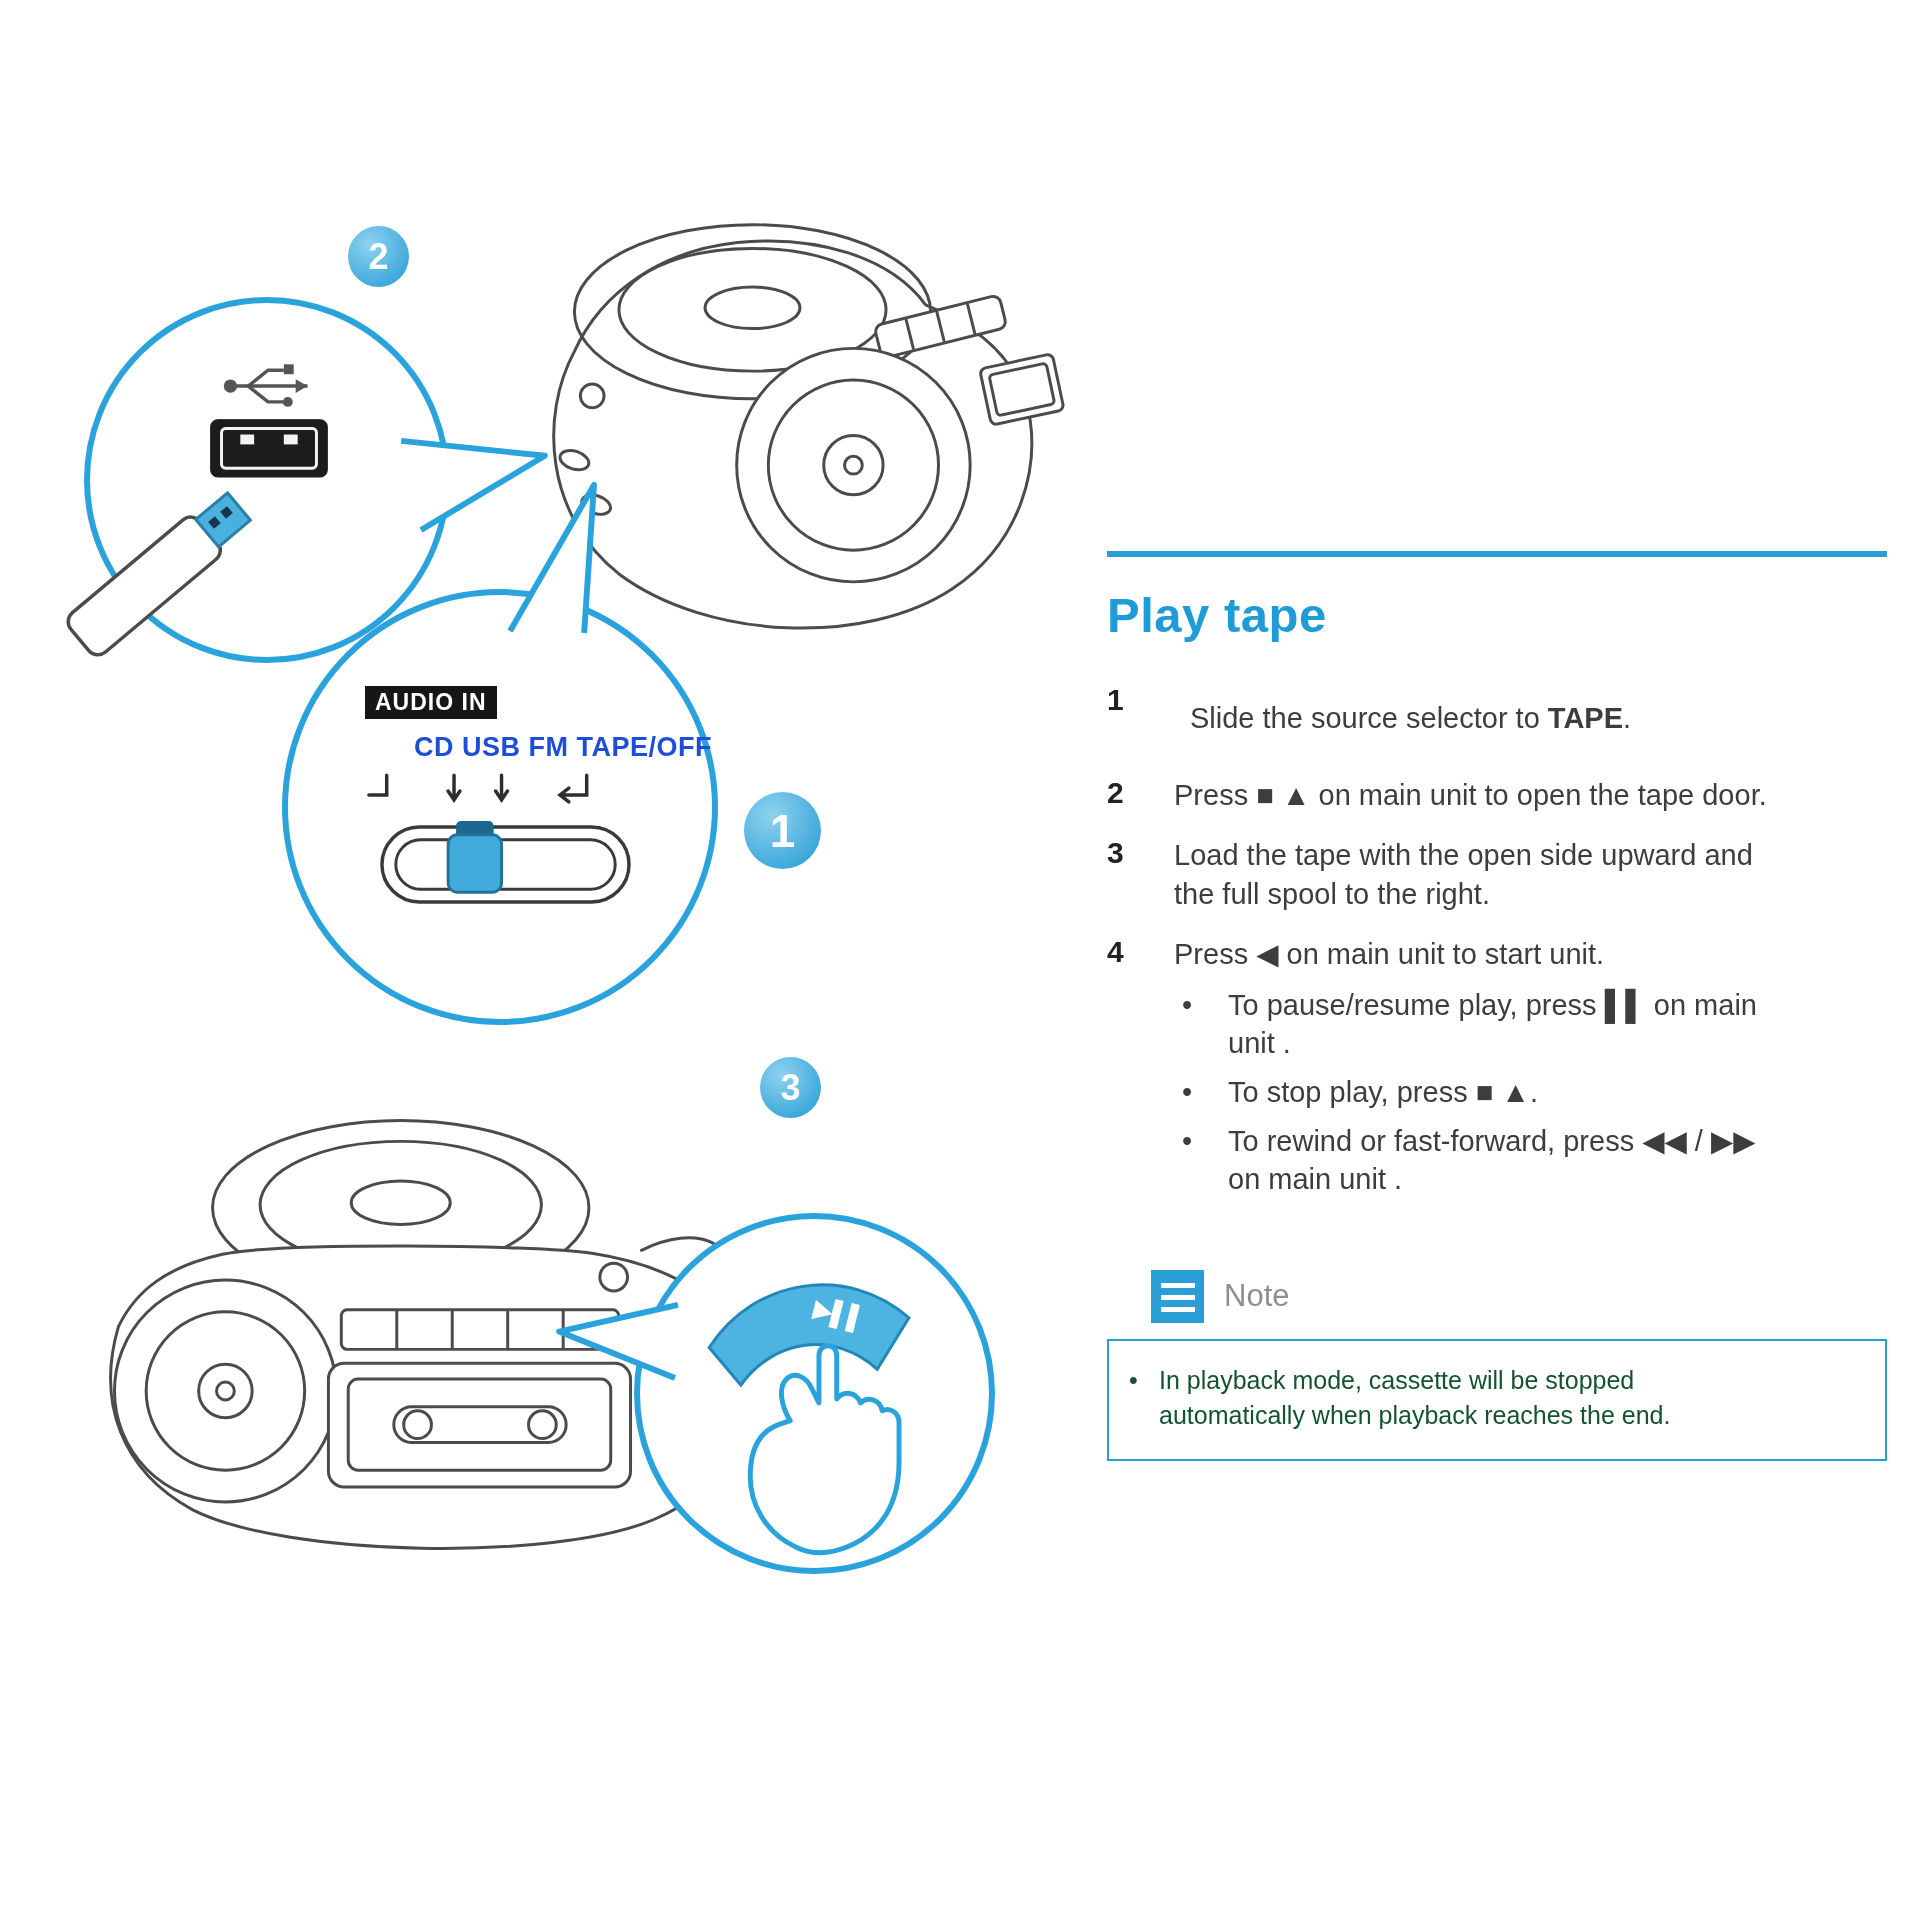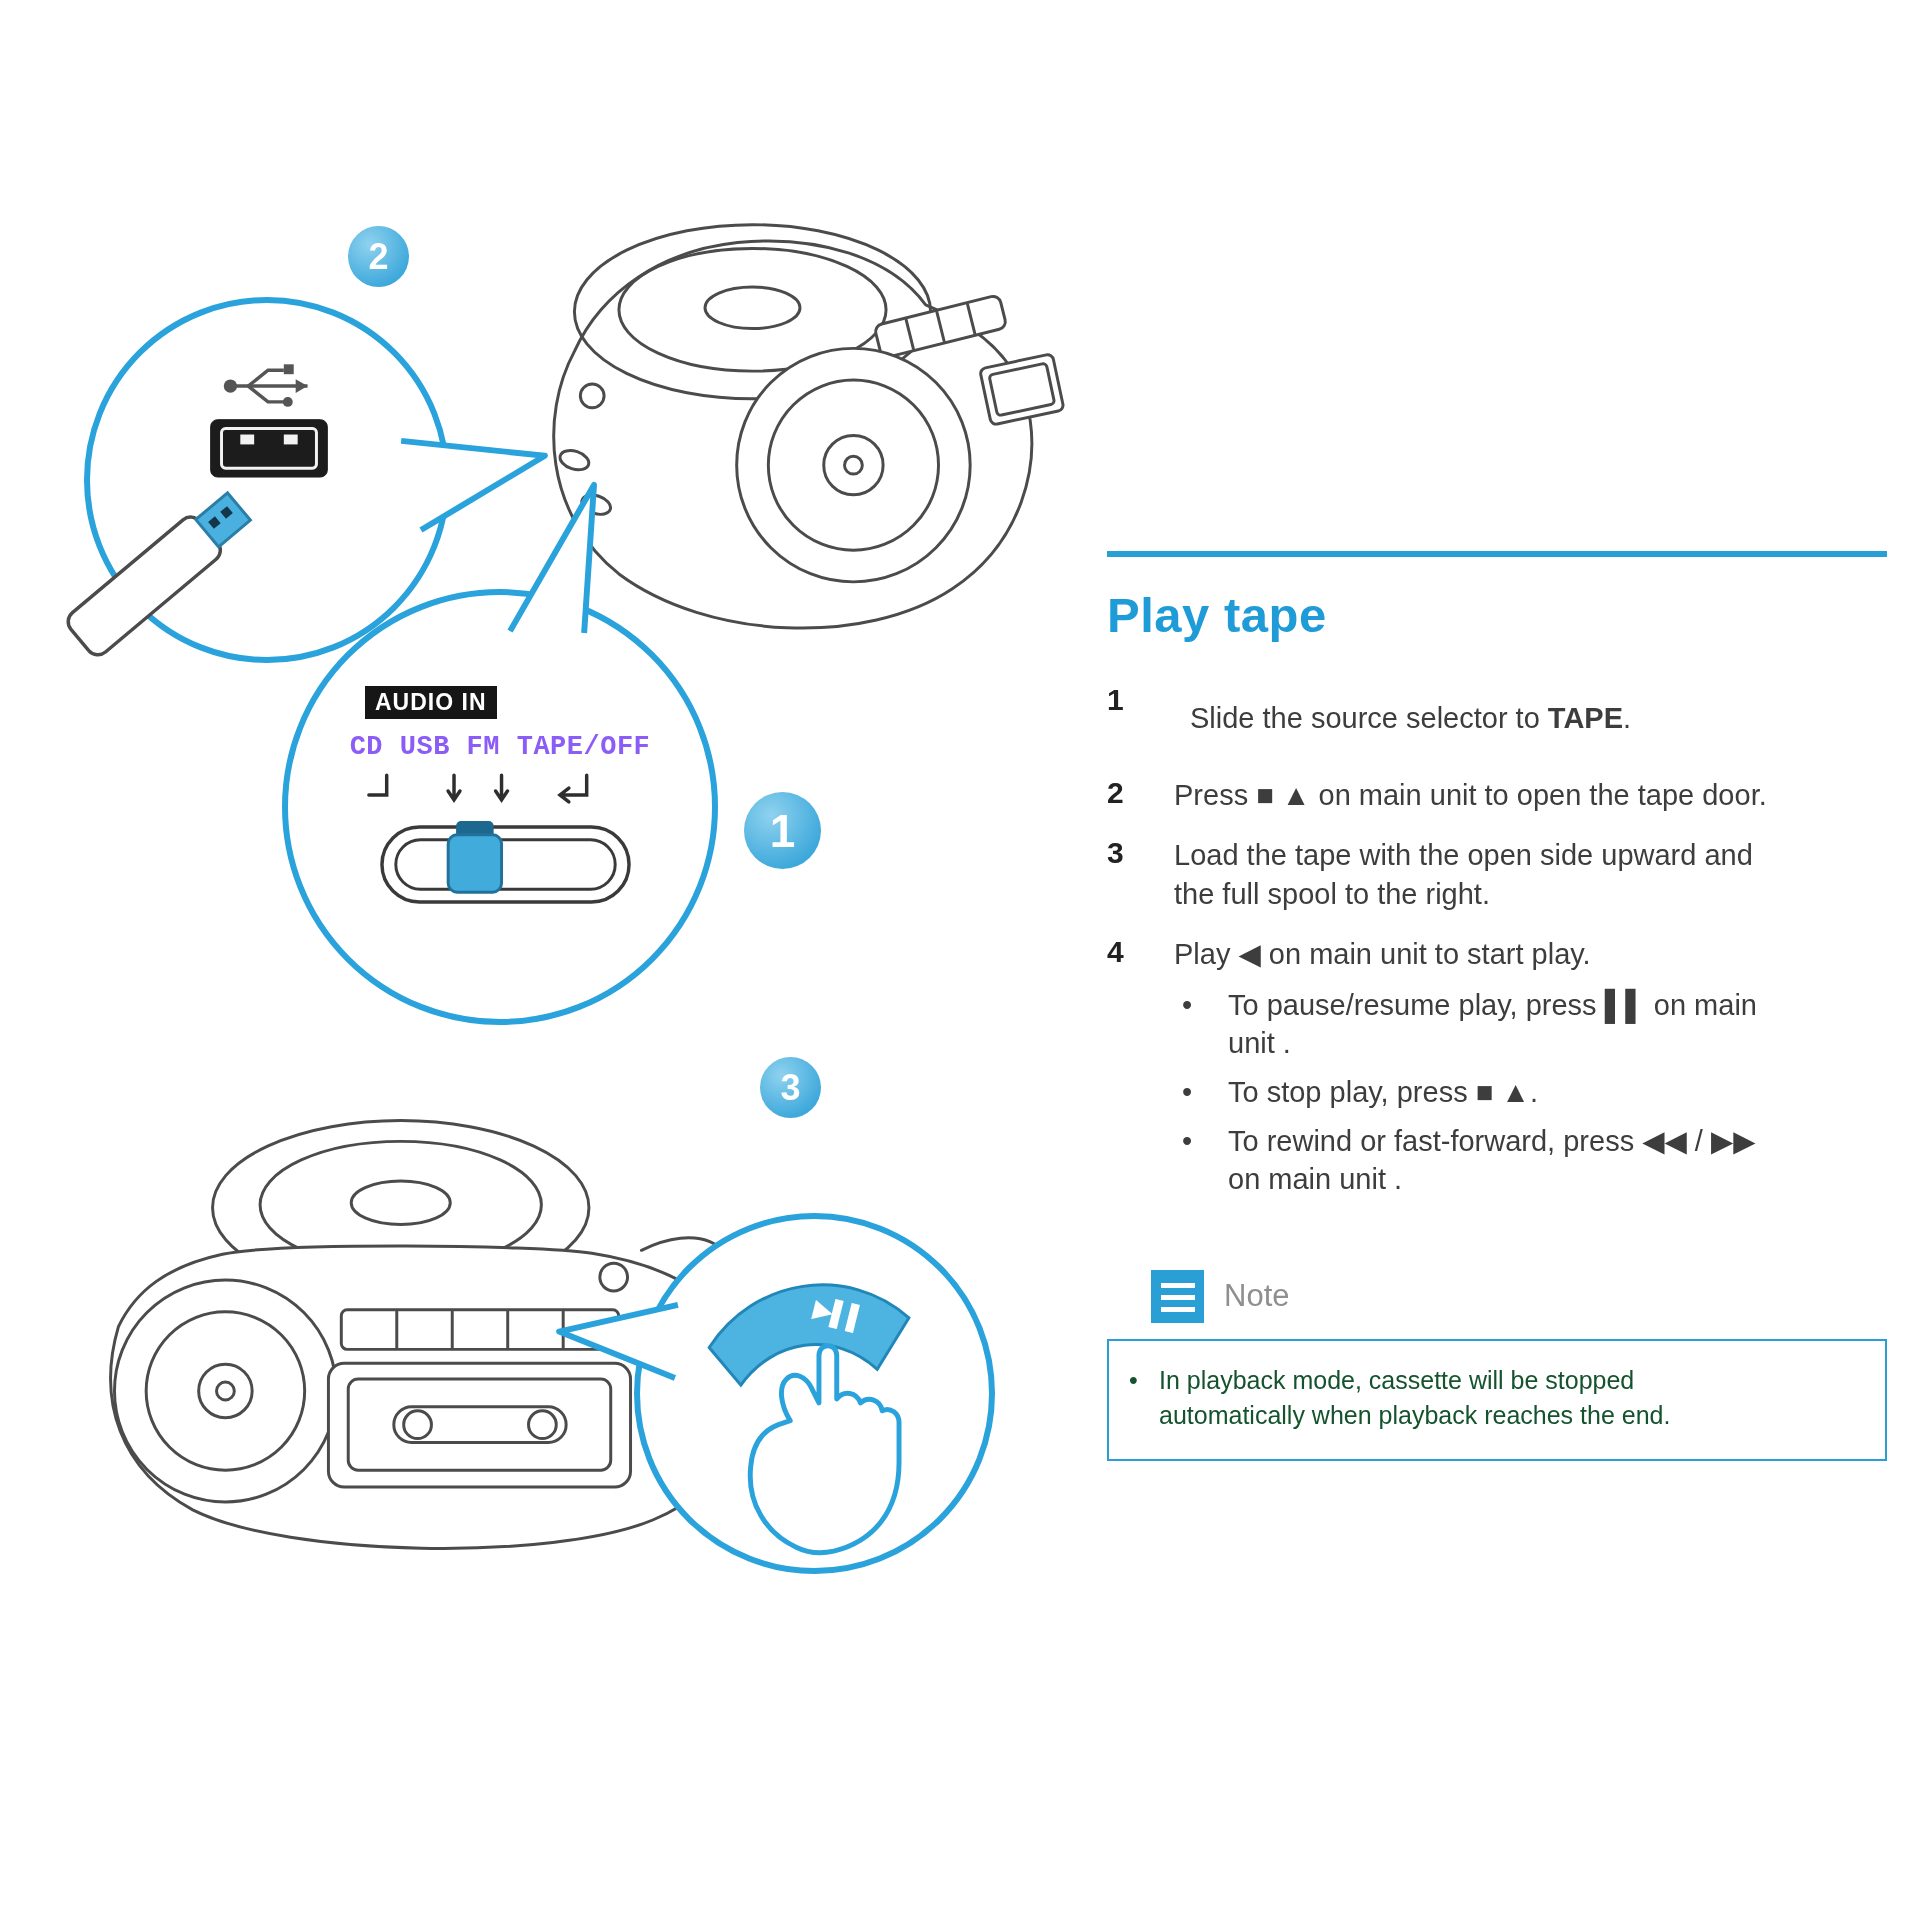--- a/index.html
+++ b/index.html
@@ -24,22 +24,22 @@
   .badge-sm{width:61px;height:61px;font-size:36px;}
   .badge-lg{width:77px;height:77px;font-size:46px;}
 
   
   .callout-selector{width:436px;height:436px;}
   .audio-in{
     position:absolute;top:91px;left:77px;background:#161616;color:#fff;
     font-size:23px;font-weight:bold;padding:3px 10px;letter-spacing:1px;
   }
   .sel-options{
-    position:absolute;top:137px;left:0;right:0;text-align:center;
-    font-size:27px;font-weight:bold;color:#8b5cf6;letter-spacing:0.5px;font-family:Liberation Mono, monospace;
+    position:absolute;top:137px;left:0;right:0;text-align:right;
+    font-size:27px;font-weight:bold;color:#1d4ed8;letter-spacing:0.5px;
   }
   .sel-ticks{position:absolute;top:176px;left:69px;}
   .sel-slider{position:absolute;top:220px;left:91px;}
 
   
   .content{position:absolute;left:1107px;top:551px;width:780px;}
   .rule{height:6px;background:#2a9fd6;}
   .title{
     margin:30px 0 0 0;font-size:49px;font-weight:bold;color:#1f9cd7;letter-spacing:0.5px;
   }
@@ -215,21 +215,21 @@
       </div>
 
       <div class="step">
         <span class="step-num">3</span>
         <p class="step-body" style="margin:0;">Load the tape with the open side upward and the full spool to the right.</p>
       </div>
 
       <div class="step">
         <span class="step-num">4</span>
         <div class="step-body">
-          <p style="margin:0;">Play ◀ on main unit to start play.</p>
+          <p style="margin:0;">Press ◀ on main unit to start unit.</p>
           <div class="bullets">
             <div class="bullet">
               <span>To pause/resume play, press ▌▌ on main unit .</span>
             </div>
             <div class="bullet">
               <span>To stop play, press ■ ▲.</span>
             </div>
             <div class="bullet">
               <span>To rewind or fast-forward, press ◀◀ / ▶▶ on main unit .</span>
             </div>

